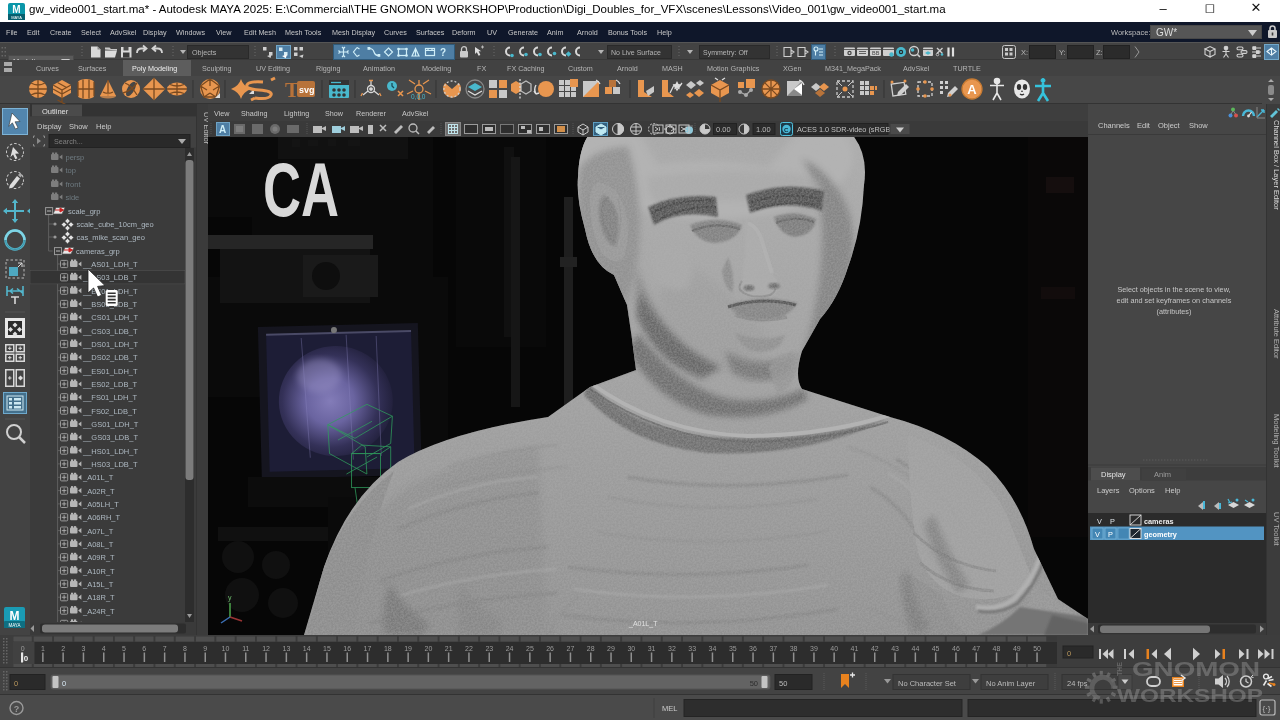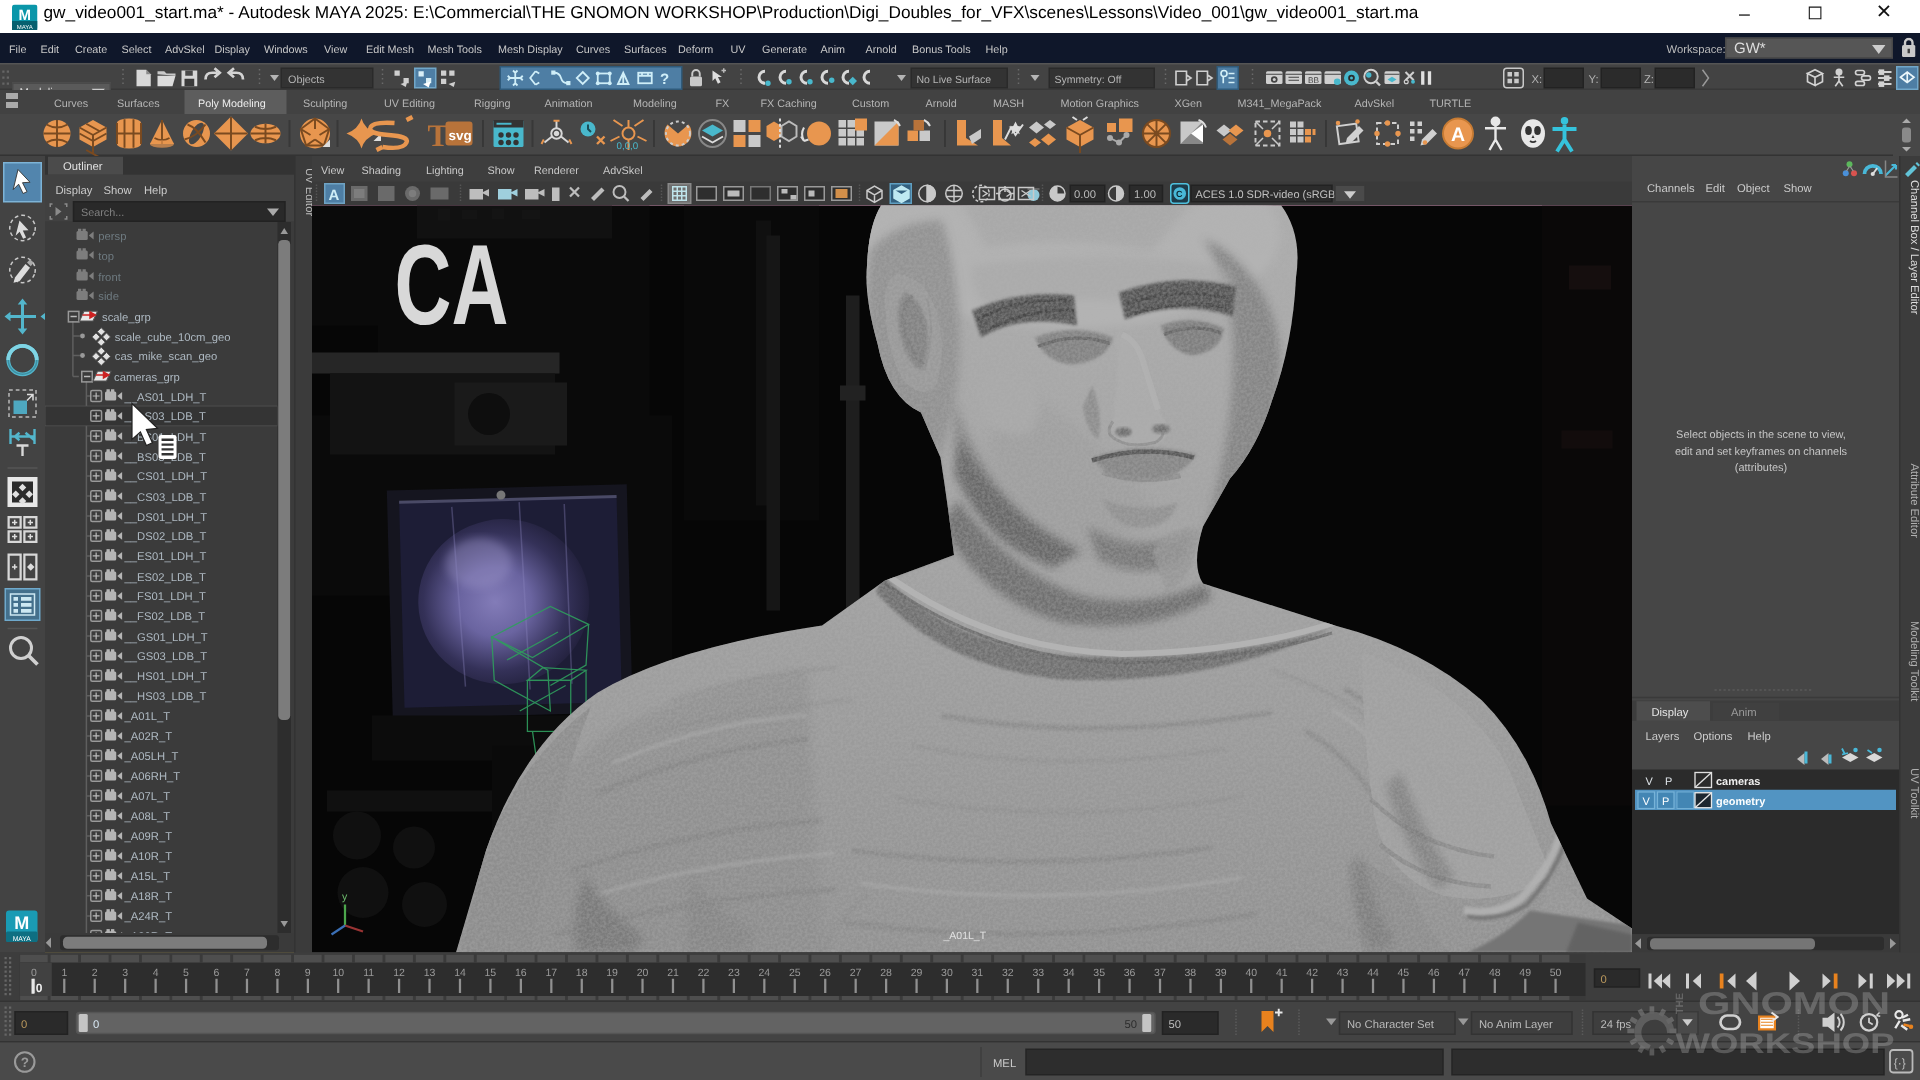--- a/index.html
+++ b/index.html
@@ -21,21 +21,21 @@
 
 #toolbox{left:0;top:104px;width:30px;height:531px;background:#434343}
 
 #outl{left:30px;top:104px;width:166px;height:531px;background:#fde047}
 
 #uvstrip{left:196px;top:104px;width:12px;height:531px;background:#3b3b3b;border-left:1px solid #333}
 
 #vp{left:208px;top:104px;width:880px;height:531px;background:#3e3e3e}
 #vpmenu{left:0;top:0;width:880px;height:17px;color:#c8c8c8;font-size:7.2px}
 #vptools{left:0;top:17px;width:880px;height:16px;background:#3a3a3a}
-#vpcanvas{left:0;top:33px;width:880px;height:368px;background:#f9a8d4}
+#vpcanvas{left:0;top:33px;width:880px;height:368px;background:#fdba74}
 
 #cbox{left:1088px;top:104px;width:178px;height:531px;background:#444}
 
 #rstrip{left:1266px;top:104px;width:14px;height:531px;background:#3c3c3c;border-left:1px solid #333}
 .vtab{position:absolute;left:2px;width:12px;color:#b0b0b0;font-size:7.5px;writing-mode:vertical-rl;text-align:left;white-space:nowrap}
 
 #timeline{left:0;top:635px;width:1280px;height:32px;background:#3a3a3a}
 #rangerow{left:0;top:667px;width:1280px;height:27px;background:#434343;border-top:1px solid #333}
 #cmdrow{left:0;top:694px;width:1280px;height:26px;background:#4a4a4a;border-top:1px solid #333}
 svg{display:block}

